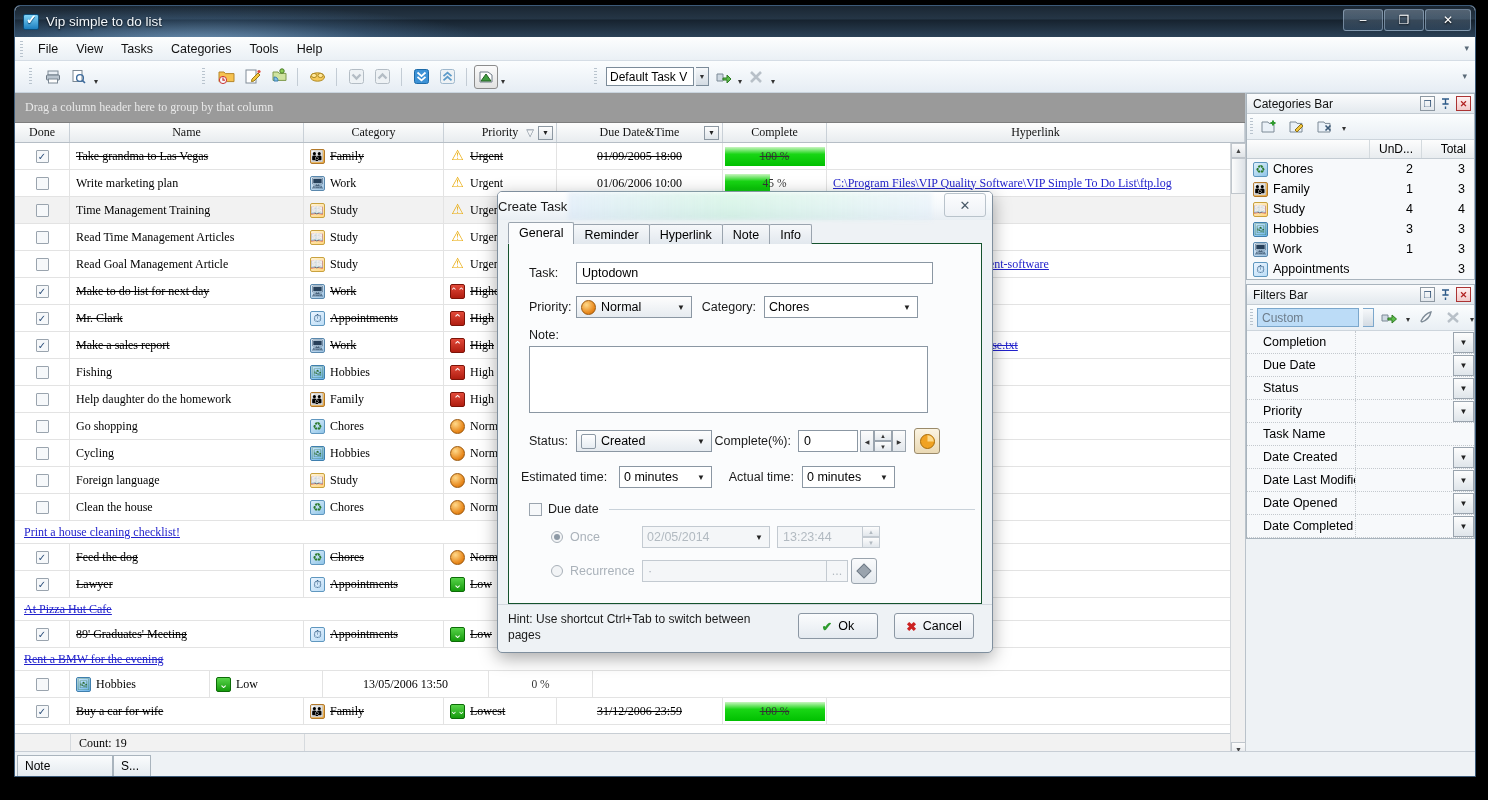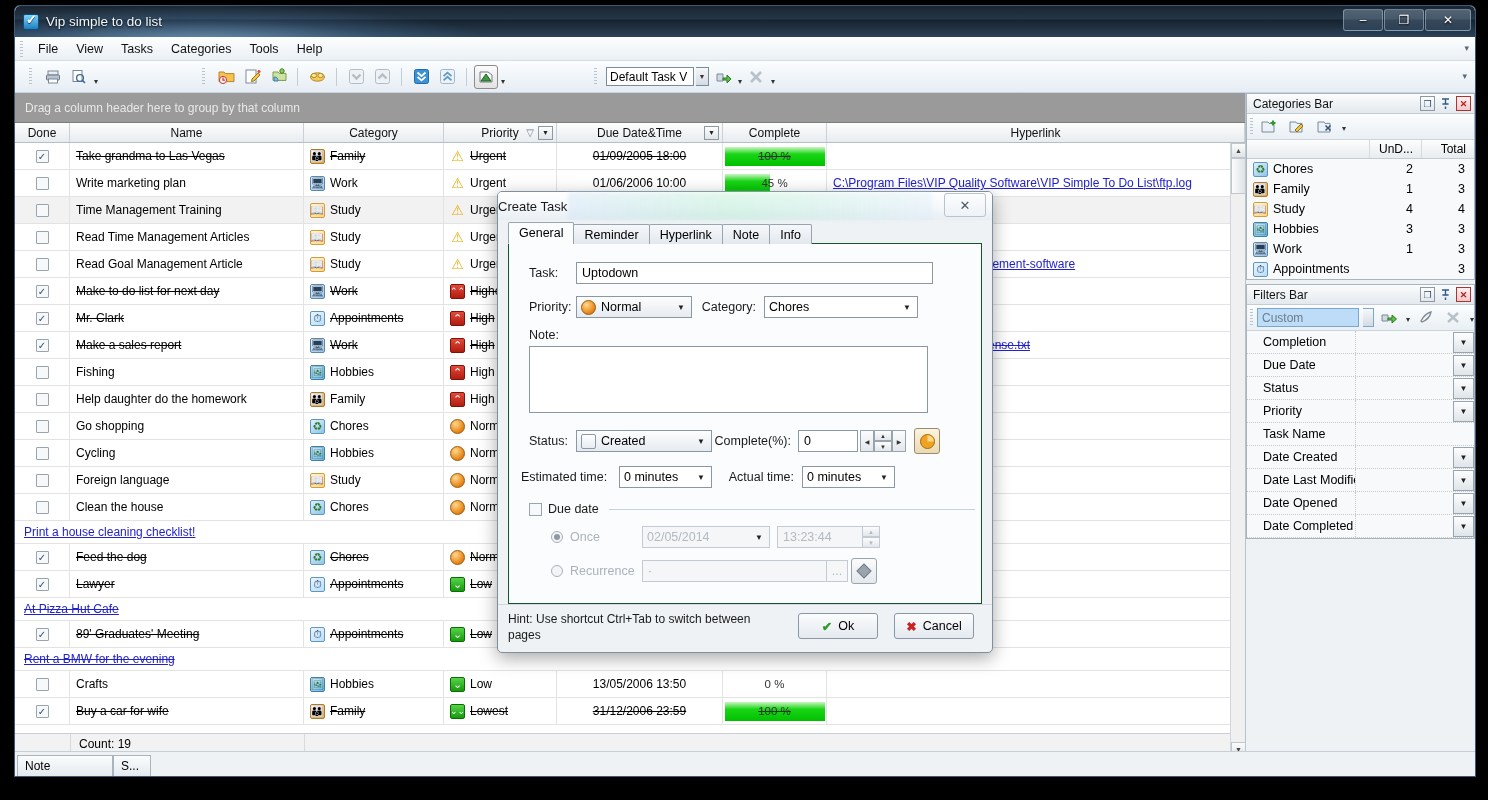--- a/index.html
+++ b/index.html
@@ -88,21 +88,21 @@
     width: 88px; height: 19px; background:#fff; border:1px solid #7b8b99;
     font-size: 12px; padding: 1px 3px; display:flex; align-items:center;
     overflow:hidden; white-space:nowrap;
   }
   #viewcombo-btn { width: 13px; height: 19px; border:1px solid #7b8b99; border-left:0;
     background: linear-gradient(180deg,#f6f8fa,#d3dbe3); display:flex;align-items:center;justify-content:center;
     font-size: 7px; color:#333;}
   #toolbar .tb-arrow-right { position:absolute; right:8px; top:10px; font-size:9px; color:#5a6a78;}
   
   #main { display: flex; height: 684px; }
-  #listpane { width: 1232px; position: relative; background: #fff; }
+  #listpane { width: 1232px; position: relative; background: #fff; font-family: Liberation Serif, serif; }
   #grouppanel {
     height: 30px; background: #9a9a9a; color: #e8e8e8; font-size: 12px;
     display: flex; align-items: center; padding-left: 10px;
     border-bottom: 1px solid #7d7d7d;
   }
   
   #gridhead { display:flex; height: 20px; background: linear-gradient(180deg,#fdfdfd,#e8ecef);
     border-bottom: 1px solid #b6bec6; font-size: 12px; color:#111; }
   .hcell { display:flex; align-items:center; justify-content:center;
     border-right:1px solid #c9d0d7; position:relative; height:100%; }
@@ -779,23 +779,20 @@
             <div class="cell c-comp" style="width: 104px;"></div>
             <div class="cell" style="flex: 1 1 0%;"></div>
           </div>
           <div class="hyperrow" style="height: 23px;">
             <span style="text-decoration: underline line-through;">Rent a BMW for the evening</span>
           </div>
           <div class="row">
             <div class="cell c-done" style="width: 55px;">
               <span class="done-box"></span>
             </div>
-            <div class="cell" style="width: 234px;">
-              <span>Crafts</span>
-            </div>
             <div class="cell" style="width: 140px;">
               <span class="ic ic-hobbies">🖼</span>
               <span>Hobbies</span>
             </div>
             <div class="cell" style="width: 113px;">
               <span class="ic ic-low">⌄</span>
               <span>Low</span>
             </div>
             <div class="cell c-due" style="width: 166px;">
               <span>13/05/2006 13:50</span>

